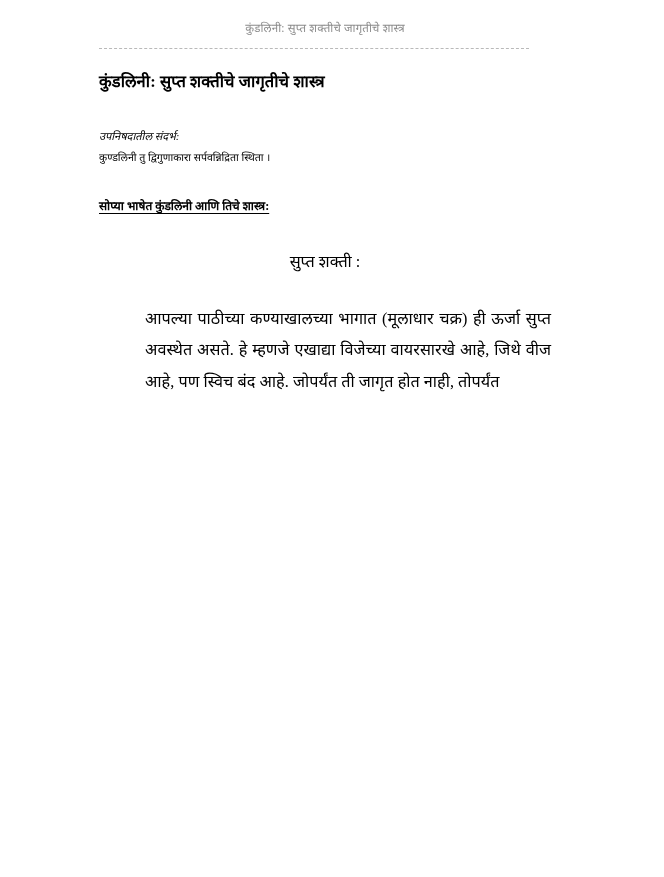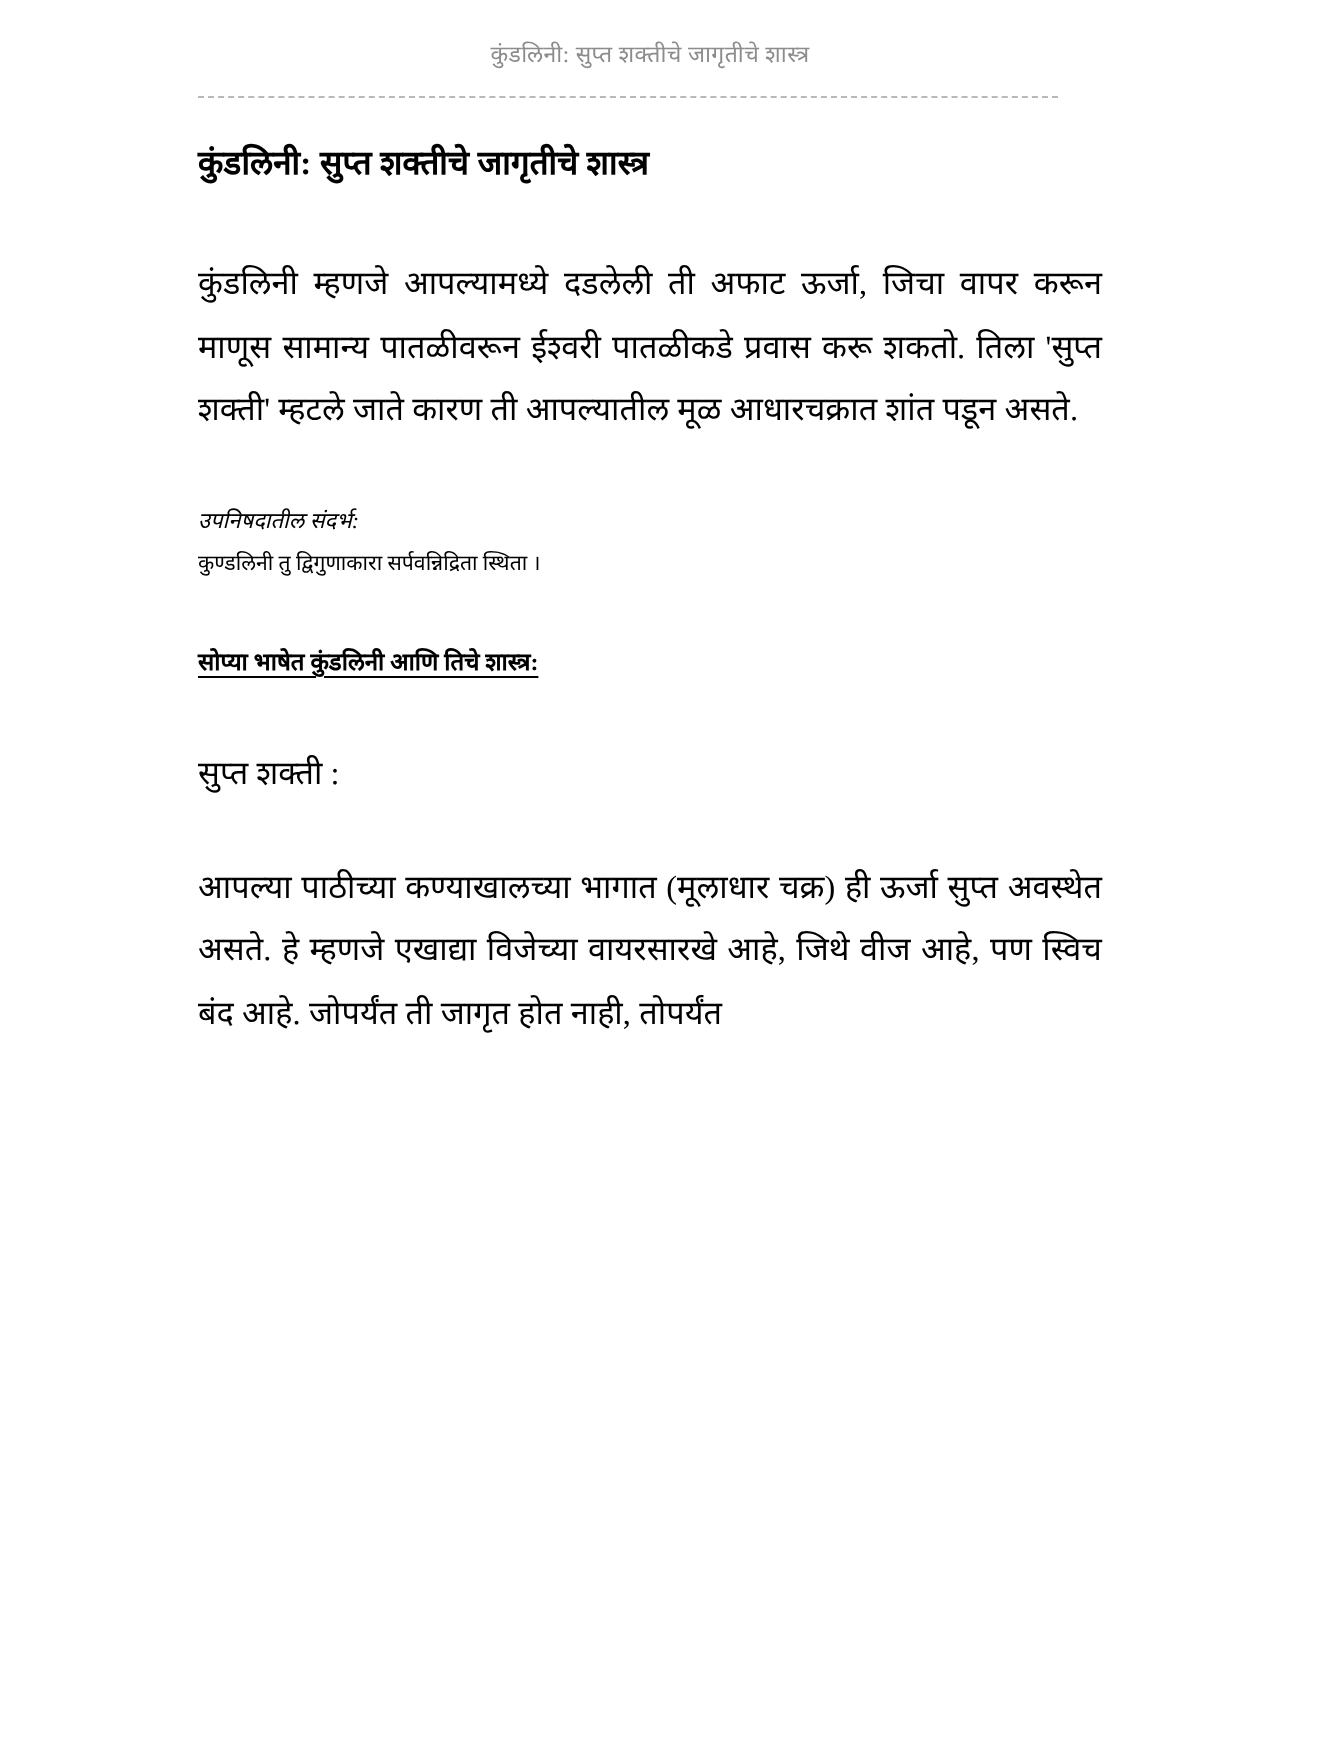--- a/index.html
+++ b/index.html
@@ -60,20 +60,21 @@
   p.body-para {
     font-size: 16.2px;
     line-height: 1.95;
     margin: 0 0 24px 0;
     text-align: justify;
     text-justify: inter-word;
     letter-spacing: 0.05px;
   }
   p.body-para.last-loose {
     text-align: justify;
+    margin-left: 46px;
   }
 
   
   .verse-block {
     margin: 30px 0 30px 0;
     font-size: 10.6px;
     line-height: 1.72;
     color: #000;
   }
   .verse-block .ref-label {
@@ -100,20 +101,21 @@
     text-decoration: underline;
     text-underline-offset: 3px;
     line-height: 1.5;
   }
 
   h3.minor-heading {
     font-size: 16.2px;
     font-weight: normal;
     margin: 0 0 26px 0;
     line-height: 1.9;
+    text-align: center;
   }
 
   
   .page-number {
     position: absolute;
     top: 812px;
     left: 0;
     width: 664px;
     text-align: center;
     font-size: 15px;
@@ -128,21 +130,20 @@
 <div class="page">
 
   <div class="running-header">कुंडलिनी: सुप्त शक्तीचे जागृतीचे शास्त्र</div>
 
   <div class="header-rule"></div>
 
   <div class="content">
 
     <h1 class="doc-title">कुंडलिनी: सुप्त शक्तीचे जागृतीचे शास्त्र</h1>
 
-    <p class="body-para">कुंडलिनी म्हणजे आपल्यामध्ये दडलेली ती अफाट ऊर्जा, जिचा वापर करून माणूस सामान्य पातळीवरून ईश्वरी पातळीकडे प्रवास करू शकतो. तिला 'सुप्त शक्ती' म्हटले जाते कारण ती आपल्यातील मूळ आधारचक्रात शांत पडून असते.</p>
 
     <div class="verse-block">
       <p class="ref-label">उपनिषदातील संदर्भ:</p>
       <p class="verse-line">कुण्डलिनी तु द्विगुणाकारा सर्पवन्निद्रिता स्थिता ।</p>
     </div>
 
     <h2 class="sub-heading">सोप्या भाषेत कुंडलिनी आणि तिचे शास्त्र:</h2>
 
 
     <h3 class="minor-heading">सुप्त शक्ती :</h3>

